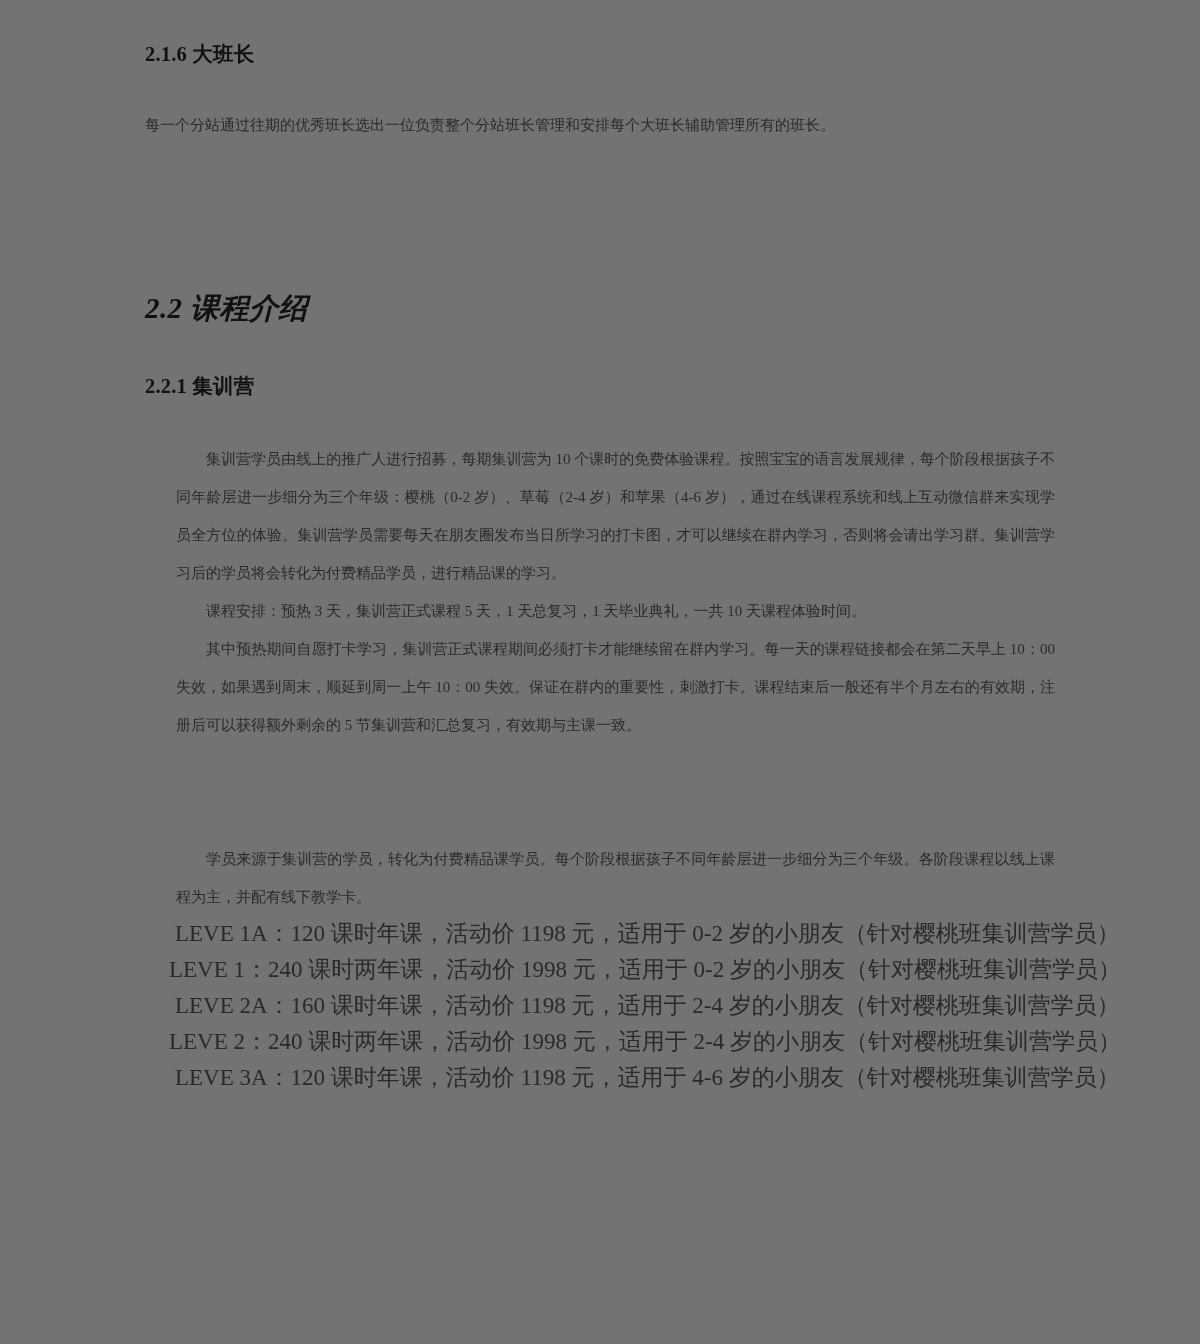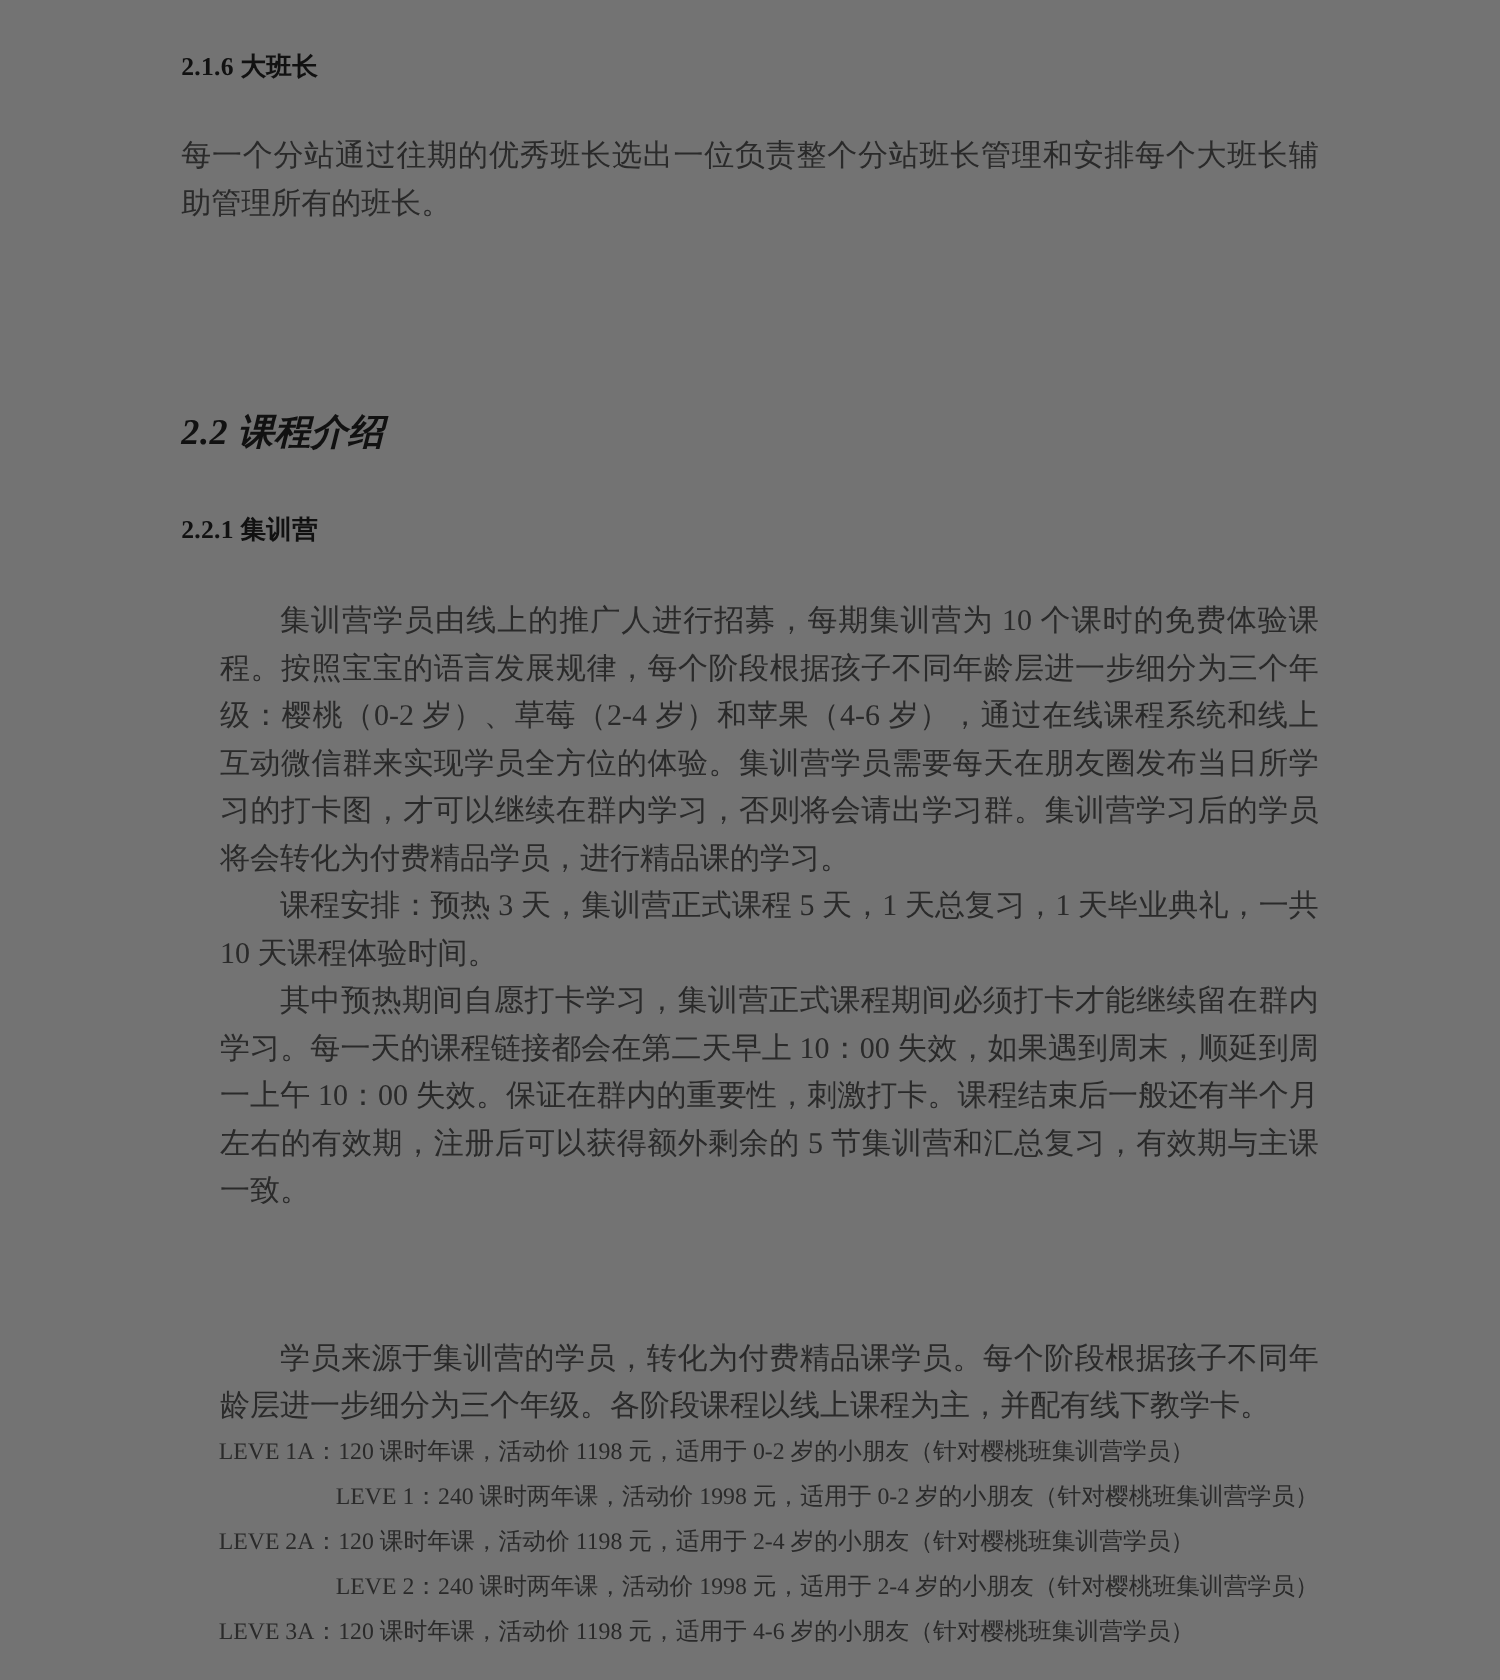--- a/index.html
+++ b/index.html
@@ -40,21 +40,21 @@
     font-weight: bold;
     margin: 0;
     color: #111111;
     line-height: 1.25;
     letter-spacing: 0.4px;
     font-style: italic;
   }
 
   
   p.body-text {
-    font-size: 24px;
+    font-size: 15px;
     line-height: 38px;
     margin: 0;
     text-align: justify;
     text-justify: inter-ideograph;
     color: #2a2a2a;
   }
   p.body-text.indent {
     text-indent: 2em;
     margin-left: 31px;
   }
@@ -70,21 +70,21 @@
   .sp-before-222 { height: 56px; }
   .sp-after-222  { height: 40px; }
 
   
   ul.leve-list {
     list-style: none;
     margin: 0;
     padding: 0;
   }
   ul.leve-list li {
-    font-size: 19px;
+    font-size: 23px;
     line-height: 36px;
     color: #2a2a2a;
     white-space: nowrap;
     padding-left: 30px;
   }
   ul.leve-list li.wide {
     padding-left: 24px;
     text-align: right;
   }
 </style>
@@ -116,20 +116,20 @@
     <p class="body-text indent">其中预热期间自愿打卡学习，集训营正式课程期间必须打卡才能继续留在群内学习。每一天的课程链接都会在第二天早上 10：00 失效，如果遇到周末，顺延到周一上午 10：00 失效。保证在群内的重要性，刺激打卡。课程结束后一般还有半个月左右的有效期，注册后可以获得额外剩余的 5 节集训营和汇总复习，有效期与主课一致。</p>
 
     <div class="sp-before-222"></div>
 
     <div class="sp-after-222"></div>
     <p class="body-text indent">学员来源于集训营的学员，转化为付费精品课学员。每个阶段根据孩子不同年龄层进一步细分为三个年级。各阶段课程以线上课程为主，并配有线下教学卡。</p>
 
     <ul class="leve-list">
       <li>LEVE 1A：120 课时年课，活动价 1198 元，适用于 0-2 岁的小朋友（针对樱桃班集训营学员）</li>
       <li class="wide">LEVE 1：240 课时两年课，活动价 1998 元，适用于 0-2 岁的小朋友（针对樱桃班集训营学员）</li>
-      <li>LEVE 2A：120 课时年课，活动价 1198 元，适用于 2-4 岁的小朋友（针对樱桃班集训营学员）</li>
+      <li>LEVE 2A：160 课时年课，活动价 1198 元，适用于 2-4 岁的小朋友（针对樱桃班集训营学员）</li>
       <li class="wide">LEVE 2：240 课时两年课，活动价 1998 元，适用于 2-4 岁的小朋友（针对樱桃班集训营学员）</li>
       <li>LEVE 3A：120 课时年课，活动价 1198 元，适用于 4-6 岁的小朋友（针对樱桃班集训营学员）</li>
 
     </ul>
 
   </div>
 </div>
 
 </body></html>

